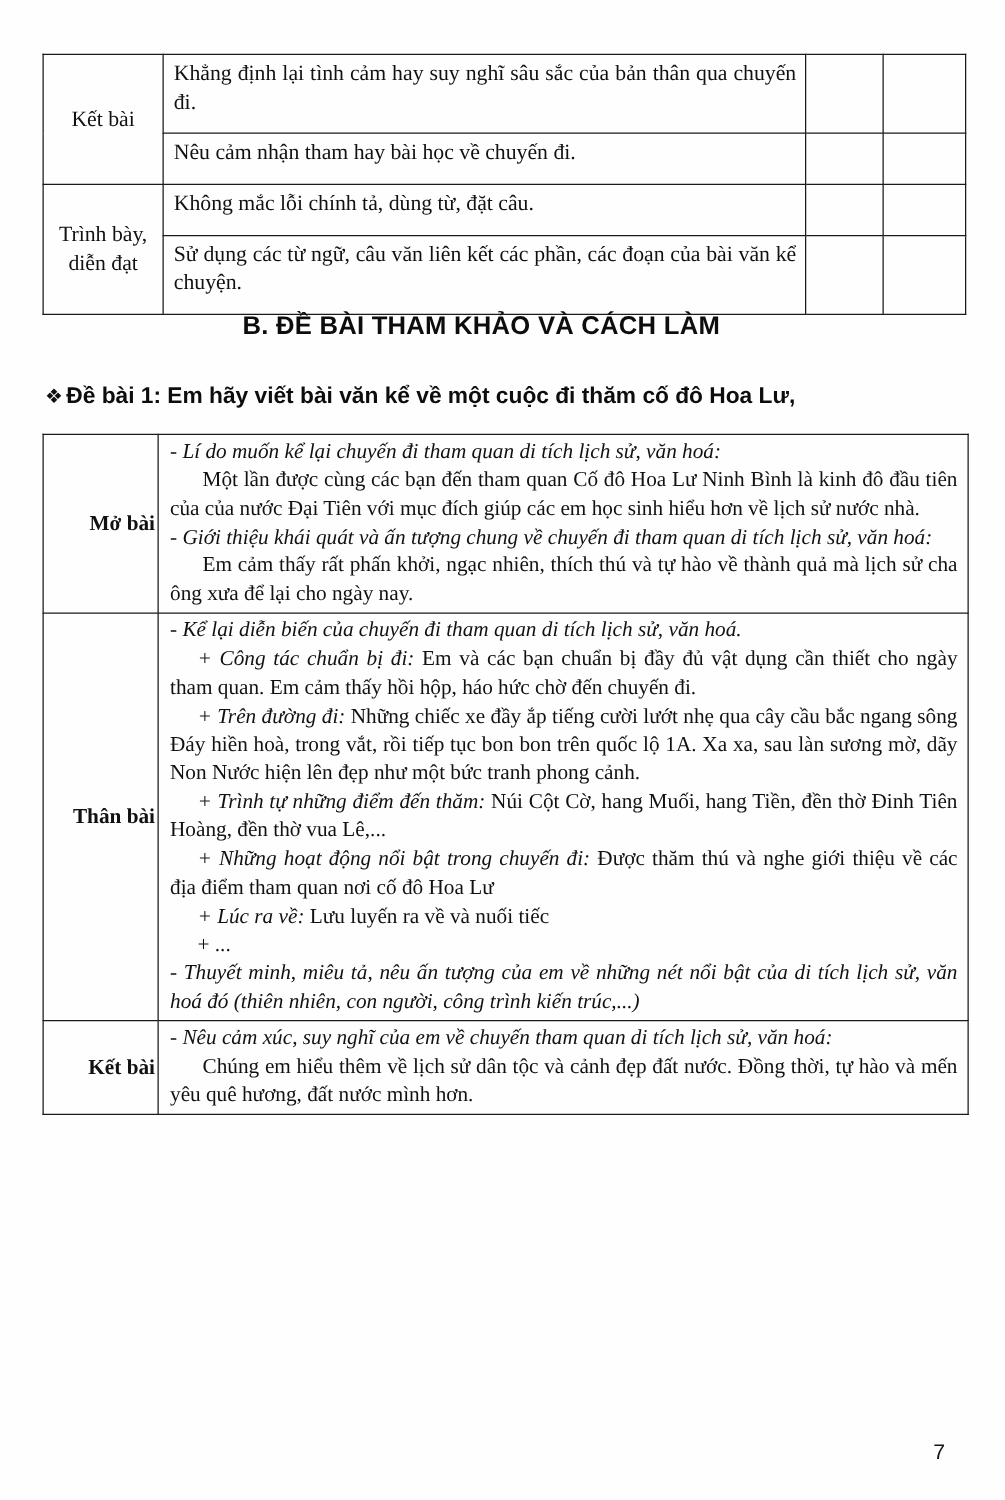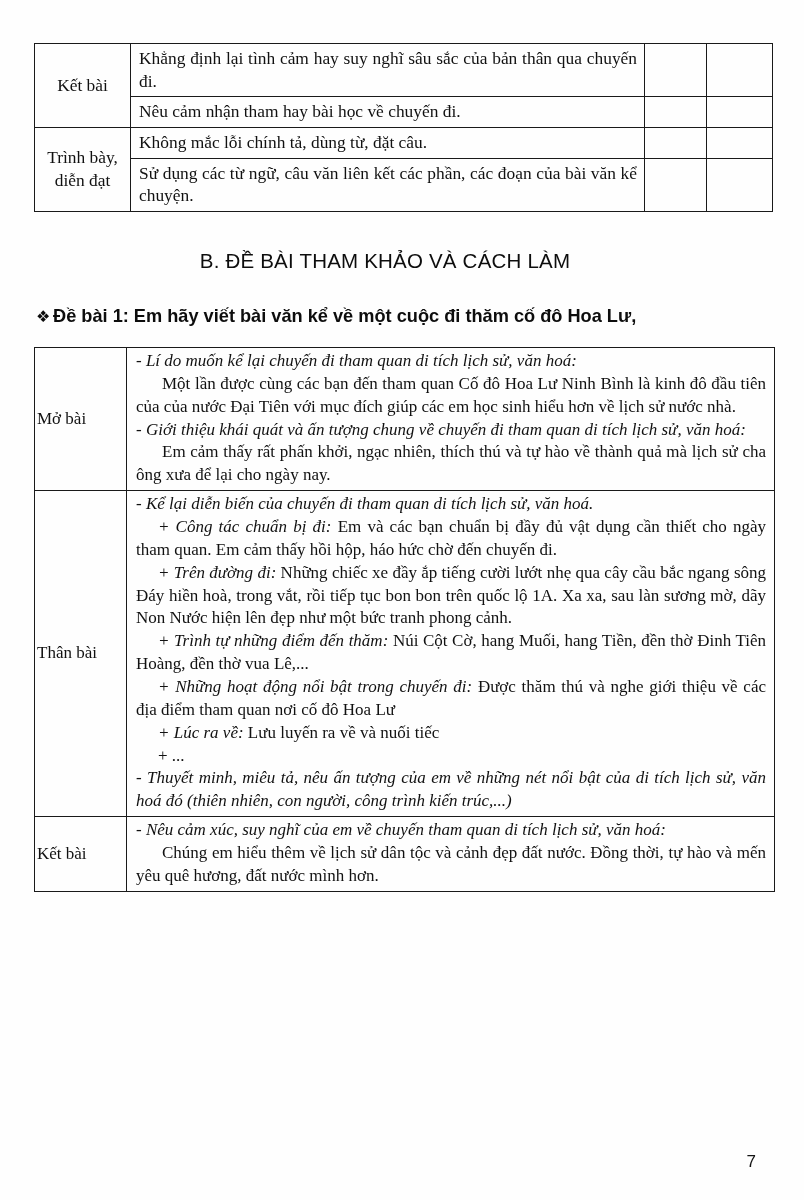--- a/index.html
+++ b/index.html
@@ -25,21 +25,21 @@
   }
 
   
   table.doc-table {
     border-collapse: collapse;
     table-layout: fixed;
   }
   table.doc-table td, table.doc-table th {
     border: 1.4px solid #1a1a1a;
     vertical-align: top;
-    padding: 3px 6px 4px 7px;
+    padding: 3px 6px 14px 7px;
     font-weight: normal;
   }
 
   
   #criteria-table {
     position: absolute;
     left: 34px;
     top: 43px;
     width: 738px;
   }
@@ -64,21 +64,21 @@
   }
 
   
   #section-b-heading {
     position: absolute;
     left: 0;
     top: 249px;
     width: 770px;
     text-align: center;
     font-family: "Liberation Sans", "DejaVu Sans", sans-serif;
-    font-weight: normal;
+    font-weight: bold;
     font-size: 20.5px;
     letter-spacing: 0.2px;
     color: #0d0d0d;
   }
 
   
   #prompt-block {
     position: absolute;
     left: 36px;
     top: 285px;
@@ -115,23 +115,23 @@
     font-size: 17px;
     line-height: 1.345;
   }
   #outline-table td.ol-header {
     text-align: center;
     font-weight: bold;
     padding: 3px 4px 4px;
     font-size: 17.6px;
   }
   #outline-table td.ol-label {
-    text-align: left;
+    text-align: right;
     vertical-align: middle;
-    font-weight: normal;
+    font-weight: bold;
     line-height: 1.33;
     padding: 4px 2px;
   }
   #outline-table td.ol-body {
     padding: 2px 8px 3px 9px;
   }
   .para {
     margin: 0;
     text-align: justify;
     text-justify: inter-word;

